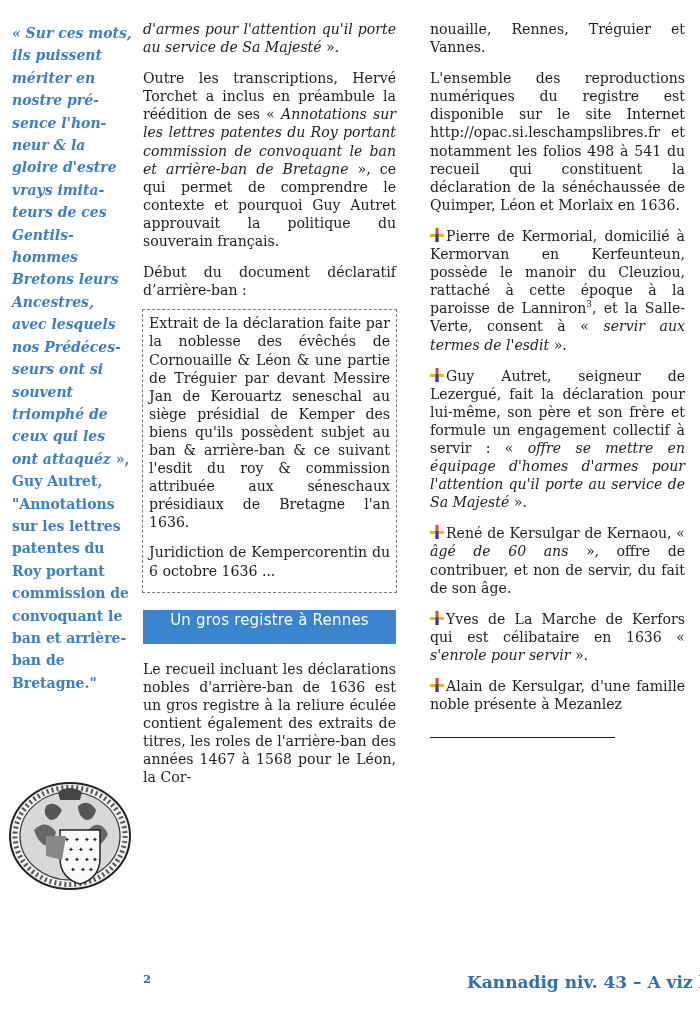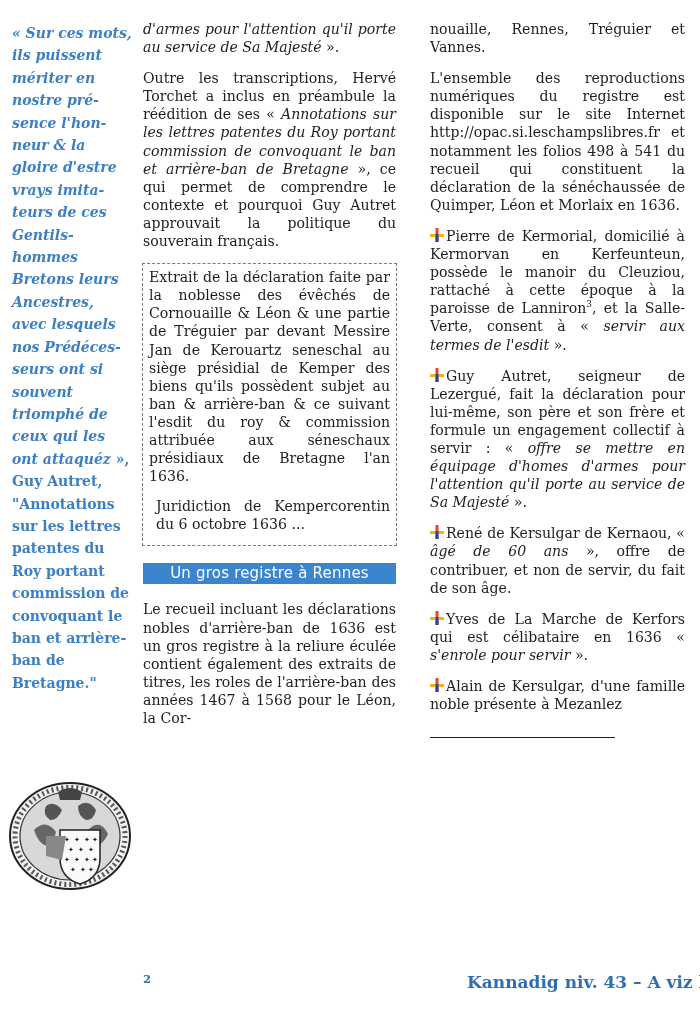--- a/index.html
+++ b/index.html
@@ -28,26 +28,26 @@
   .col3 { left: 430px; width: 255px; }
   .col p { margin: 0 0 13px 0; hyphens: none; }
   .col p.tight { margin-bottom: 0; }
   .it { font-style: italic; }
 
   .boxed {
     border: 1px dashed #7a7a7a; padding: 4px 6px 12px 6px; margin: 0 0 0 -1px;
     width: 255px;
   }
   .boxed p { margin-bottom: 12px; }
-  .boxed p:last-child { margin-bottom: 0; margin-left: 7px; }
+  .boxed p:last-child { margin-bottom: 0; }
 
   .heading-bar {
     background: #3b85cf; color: #ffffff; text-align: center;
     font-family: "DejaVu Sans", "Liberation Sans", sans-serif;
-    font-size: 15px; line-height: 20px; height: 21px;
+    font-size: 15px; line-height: 20px; height: 34px;
     margin: 17px 0 16px 0; letter-spacing: 0.2px;
   }
 
   .bullet { display: inline-block; width: 14px; height: 14px; position: relative; vertical-align: -1px; margin-right: 2px; }
   .bullet svg { width: 14px; height: 14px; display: block; }
 
   .sup { font-size: 9px; vertical-align: super; line-height: 0; }
 
   .footnote-rule { width: 185px; border-top: 1px solid #1e1e1e; margin: 24px 0 20px 0; }
   .footnote { font-size: 11.2px; line-height: 14.8px; text-align: justify; }
@@ -125,20 +125,21 @@
         <text x="74" y="92">✦</text>
         <text x="82" y="92">✦</text>
     </g>
     <path d="M40 56 L60 56 L56 80 L40 76 Z" fill="#888"></path>
   </svg>
 </div>
 
 <div class="col col2">
   <p><span class="it">d'armes pour l'attention qu'il porte au service de Sa Majesté</span><span> ».</span></p>
   <p><span>Outre les transcriptions, Hervé Torchet a inclus en préambule la réédition de ses « </span><span class="it">Annotations sur les lettres patentes du Roy portant commission de convoquant le ban et arrière-ban de Bretagne</span><span> », ce qui permet de comprendre le contexte et pourquoi Guy Autret approuvait la politique du souverain français.</span></p>
+  <p style="margin-bottom:10px;">Début du document  déclaratif d’arrière-ban :</p>
   <div class="boxed">
     <p>Extrait de la déclaration faite par la noblesse des évêchés de Cornouaille &amp; Léon &amp; une partie de Tréguier par devant Messire Jan de Kerouartz seneschal au siège présidial de Kemper des biens qu'ils possèdent subjet au ban &amp; arrière-ban &amp; ce suivant l'esdit du roy &amp; commission attribuée aux séneschaux présidiaux de Bretagne l'an 1636.</p>
     <p>Juridiction de Kempercorentin du 6 octobre 1636 ...</p>
   </div>
   <div class="heading-bar">Un gros registre à Rennes</div>
   <p class="tight">Le recueil incluant les déclarations nobles d'arrière-ban de 1636 est un gros registre à la reliure éculée contient également des extraits de titres, les roles de l'arrière-ban des années 1467 à 1568 pour le Léon, la Cor-</p>
 </div>
 
 <div class="col col3">
   <p>nouaille, Rennes, Tréguier et Vannes.</p>

